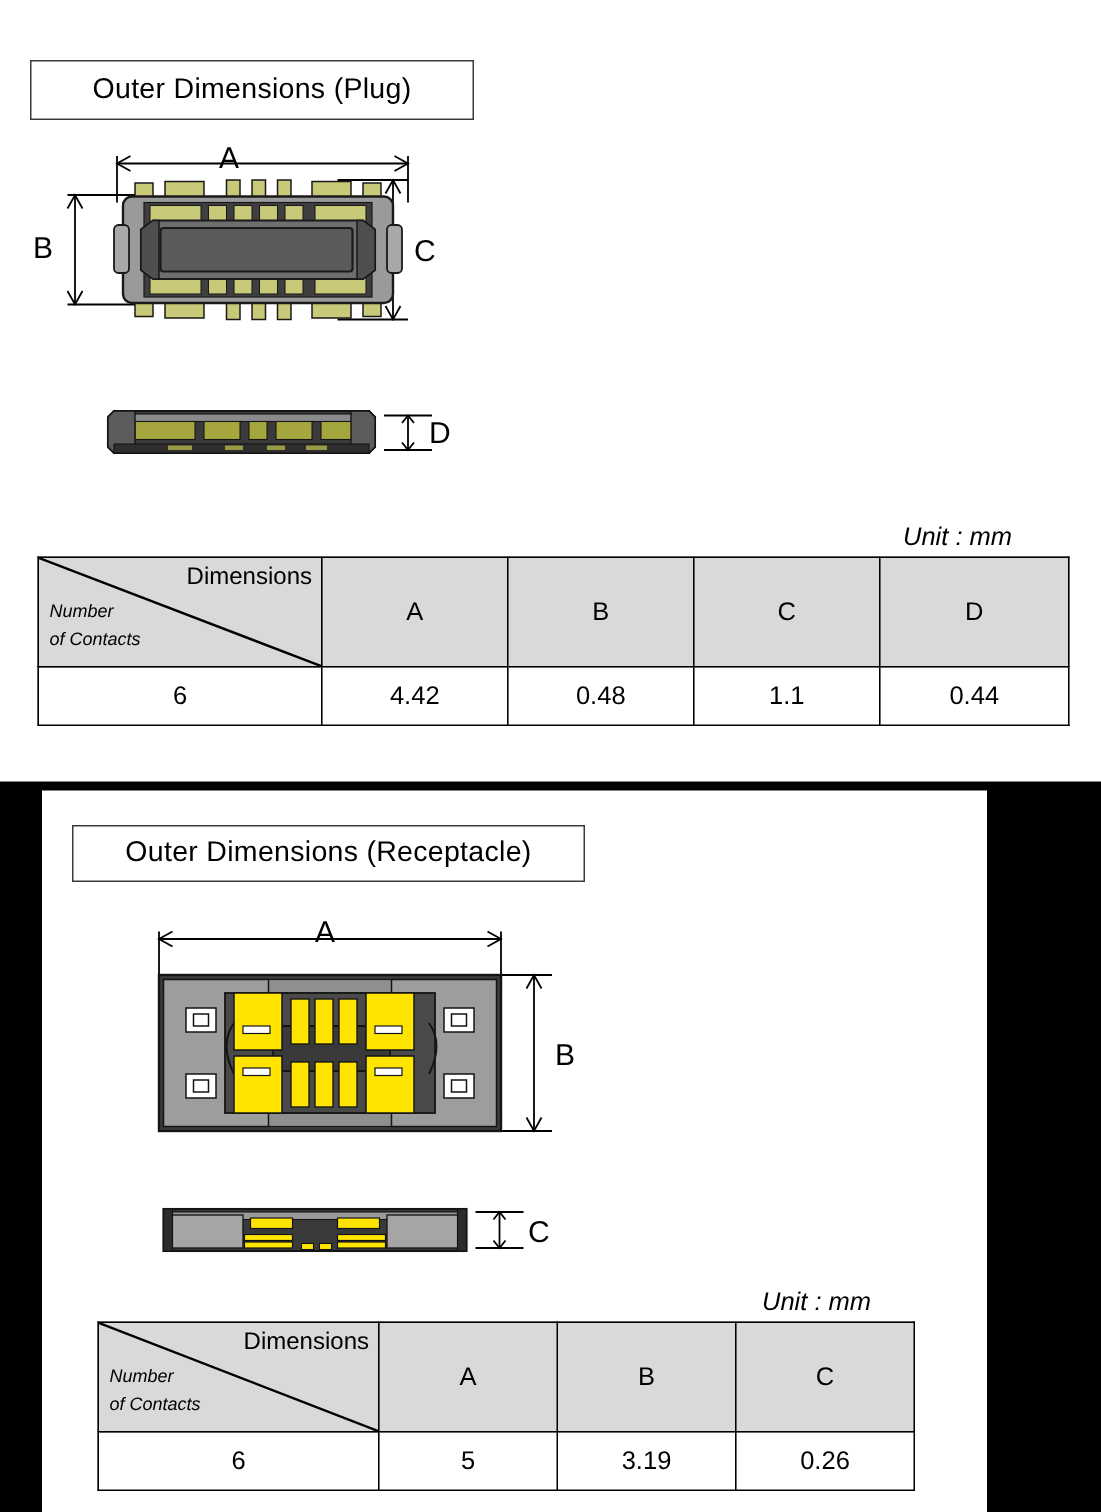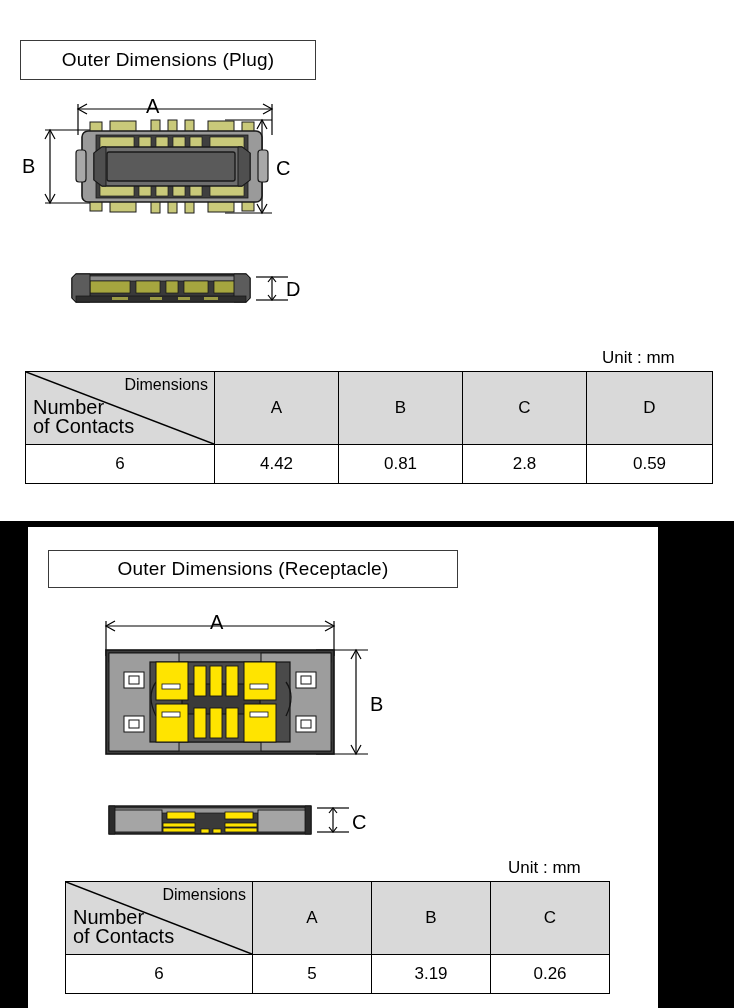--- a/index.html
+++ b/index.html
@@ -32,21 +32,21 @@
   .blackband{
     position:absolute;left:0;top:521px;width:734px;height:487px;
     background:#000;
   }
   .whitepanel{
     position:absolute;left:28px;top:527px;width:630px;height:481px;
     background:#fff;
   }
 
   
-  .unit{position:absolute;font-size:17px;white-space:nowrap;}
+  .unit{position:absolute;font-size:17px;white-space:nowrap;font-style:italic;}
 
   
   table.dimtable{
     position:absolute;
     border-collapse:collapse;
     background:#737373;
     table-layout:fixed;
   }
   table.dimtable td{
     border:1.5px solid #000;
@@ -67,22 +67,23 @@
     text-align:left !important;
     overflow:hidden;
   }
   .corner .slash{
     position:absolute;left:0;top:0;width:100%;height:100%;
   }
   .corner .lbl-dim{
     position:absolute;right:6px;top:4px;font-size:16px;
   }
   .corner .lbl-num{
-    position:absolute;left:7px;top:26px;font-size:20px;line-height:19px;
+    position:absolute;left:7px;top:26px;font-size:12px;line-height:19px;
     text-align:left;
+    font-style:italic;
   }
 
   
   .drawing{position:absolute;}
   svg{display:block;overflow:visible;}
 </style>
 </head>
 <body>
 
 <div class="sheet">
@@ -234,31 +235,31 @@
         </span>
       </td>
       <td style="width:123px;">A</td>
       <td style="width:123px;">B</td>
       <td style="width:123px;">C</td>
       <td style="width:125px;">D</td>
     </tr>
     <tr class="body">
       <td>6</td>
       <td>4.42</td>
-      <td>0.81</td>
-      <td>2.8</td>
-      <td>0.59</td>
+      <td>0.48</td>
+      <td>1.1</td>
+      <td>0.44</td>
     </tr>
   </tbody>
     </table>
 
   <div class="blackband"></div>
   <div class="whitepanel"></div>
 
-  <div class="section-title" style="left:48px;top:550px;width:410px;height:38px;">
+  <div class="section-title" style="left:48px;top:550px;width:342px;height:38px;">
     <span>Outer Dimensions (Receptacle)</span>
   </div>
 
   <div class="drawing" style="left:90px;top:612px;width:300px;height:155px;">
     <svg width="300" height="155" viewBox="0 0 300 155">
 
       <g stroke="#000" stroke-width="1.2" fill="none">
         <line x1="16" y1="14" x2="244" y2="14"></line>
         <polyline points="25,9 16,14 25,19"></polyline>
         <polyline points="235,9 244,14 235,19"></polyline>

